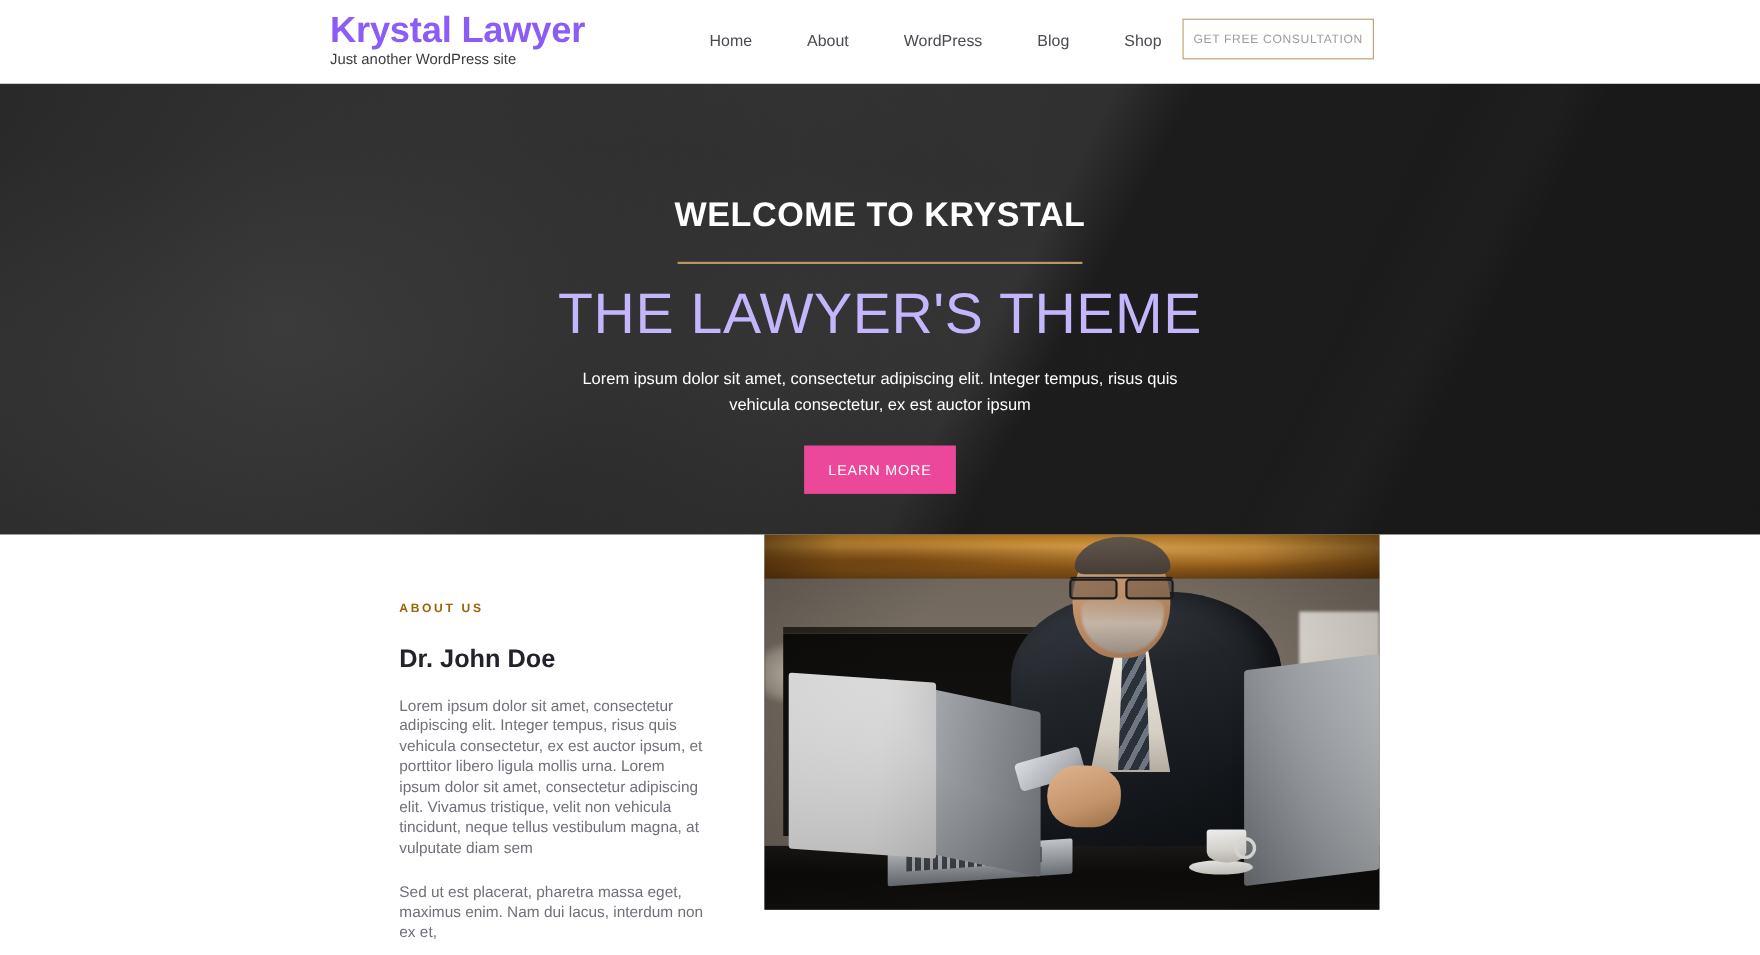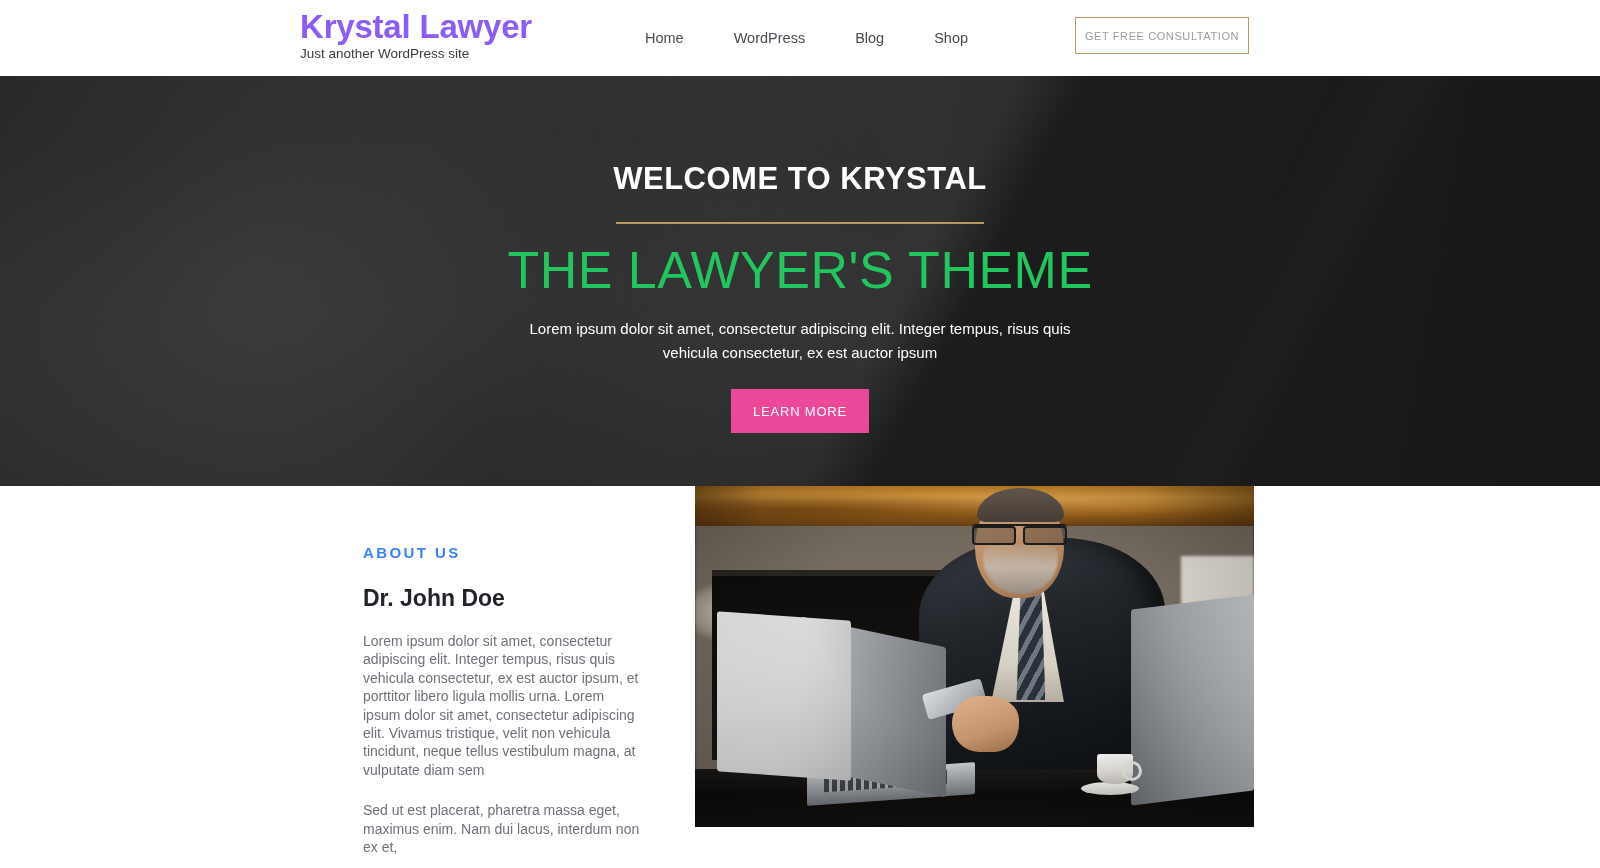--- a/index.html
+++ b/index.html
@@ -107,38 +107,39 @@
   .hero-overlay {
     position: absolute;
     inset: 0;
     background: rgba(38,38,38,0.55);
   }
   .hero-inner {
     position: relative;
     z-index: 2;
     text-align: center;
     padding-top: 83px;
+    margin-top: 16px;
   }
   .hero-eyebrow {
     font-size: 31px;
     font-weight: 700;
     color: #ffffff;
     letter-spacing: 0.5px;
     line-height: 40px;
   }
   .hero-divider {
     width: 368px;
     height: 2px;
     background: #b79862;
     margin: 23px auto 0;
   }
   .hero-title {
     font-size: 52px;
     font-weight: 300;
-    color: #22c55e;
+    color: #c4b5fd;
     letter-spacing: 0.5px;
     line-height: 62px;
     margin-top: 15px;
   }
   .hero-sub {
     font-size: 15px;
     color: #ffffff;
     line-height: 24px;
     width: 580px;
     margin: 16px auto 0;
@@ -165,23 +166,23 @@
     background: #ffffff;
     height: 382px;
   }
   .about-text {
     position: absolute;
     left: 363px;
     top: 56px;
     width: 280px;
   }
   .about-eyebrow {
-    font-size: 15px;
+    font-size: 11px;
     font-weight: 700;
-    color: #3b82f6;
+    color: #a16207;
     letter-spacing: 2.4px;
     line-height: 22px;
   }
   .about-heading {
     font-size: 23px;
     font-weight: 700;
     color: #22222a;
     line-height: 32px;
     margin-top: 18px;
   }
@@ -365,20 +366,21 @@
 
 <header class="site-header">
 
   <div class="brand">
     <div class="brand-title">Krystal Lawyer</div>
     <div class="brand-tagline">Just another WordPress site</div>
   </div>
 
   <nav class="main-nav">
     <a class="nav-item">Home</a>
+    <a class="nav-item">About</a>
     <a class="nav-item">WordPress</a>
     <a class="nav-item">Blog</a>
     <a class="nav-item">Shop</a>
   </nav>
 
   <button class="cta-button">GET FREE CONSULTATION</button>
 </header>
 
 <section class="hero">
   <div class="hero-photo"></div>

